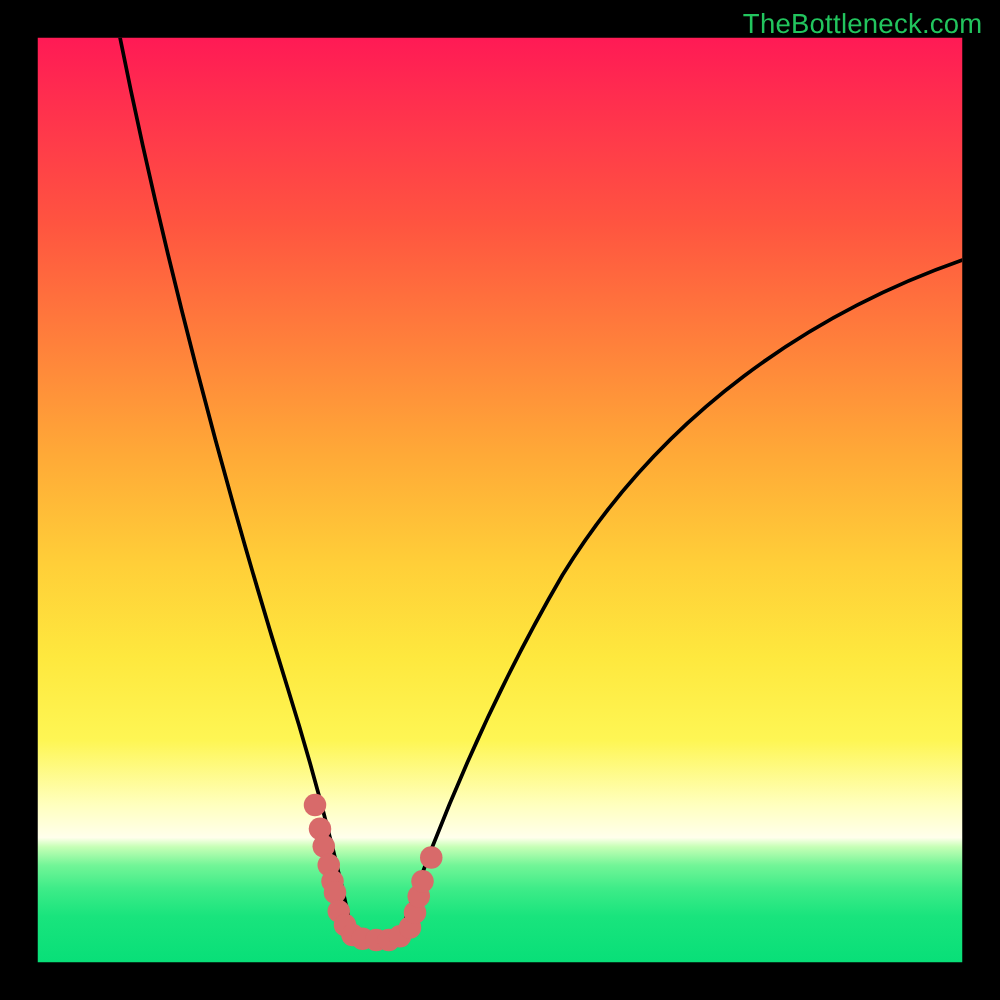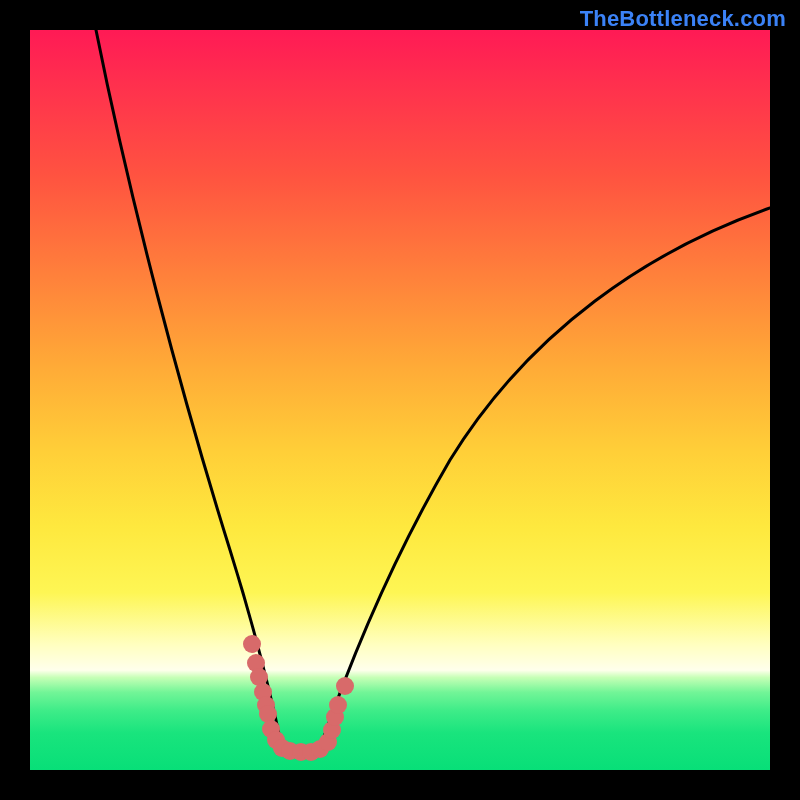--- a/index.html
+++ b/index.html
@@ -14,23 +14,23 @@
   .stage {
     position: relative;
     width: 800px;
     height: 800px;
     background: #000;
   }
   .watermark {
     position: absolute;
     top: 6px;
     right: 14px;
-    color: #3b82f6;
+    color: #22c55e;
     font-size: 22px;
-    font-weight: 700;
+    font-weight: 400;
     letter-spacing: 0.2px;
     z-index: 5;
   }
   .plot-area {
     position: absolute;
     left: 30px;
     top: 30px;
     width: 740px;
     height: 740px;
     overflow: hidden;

